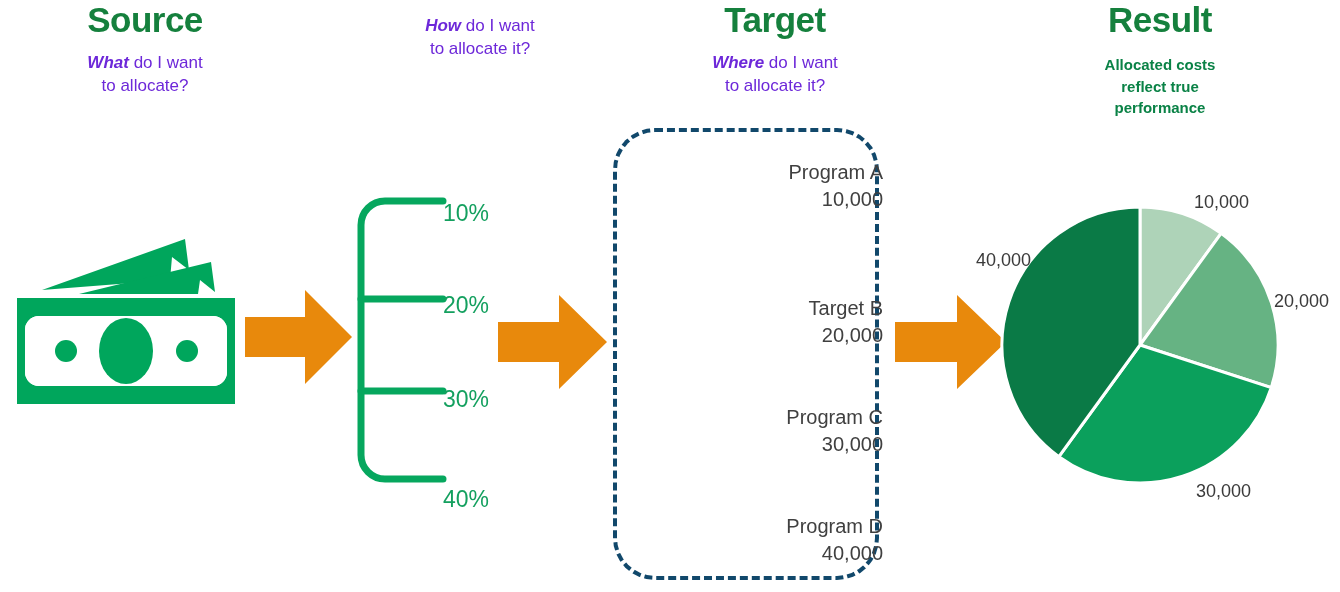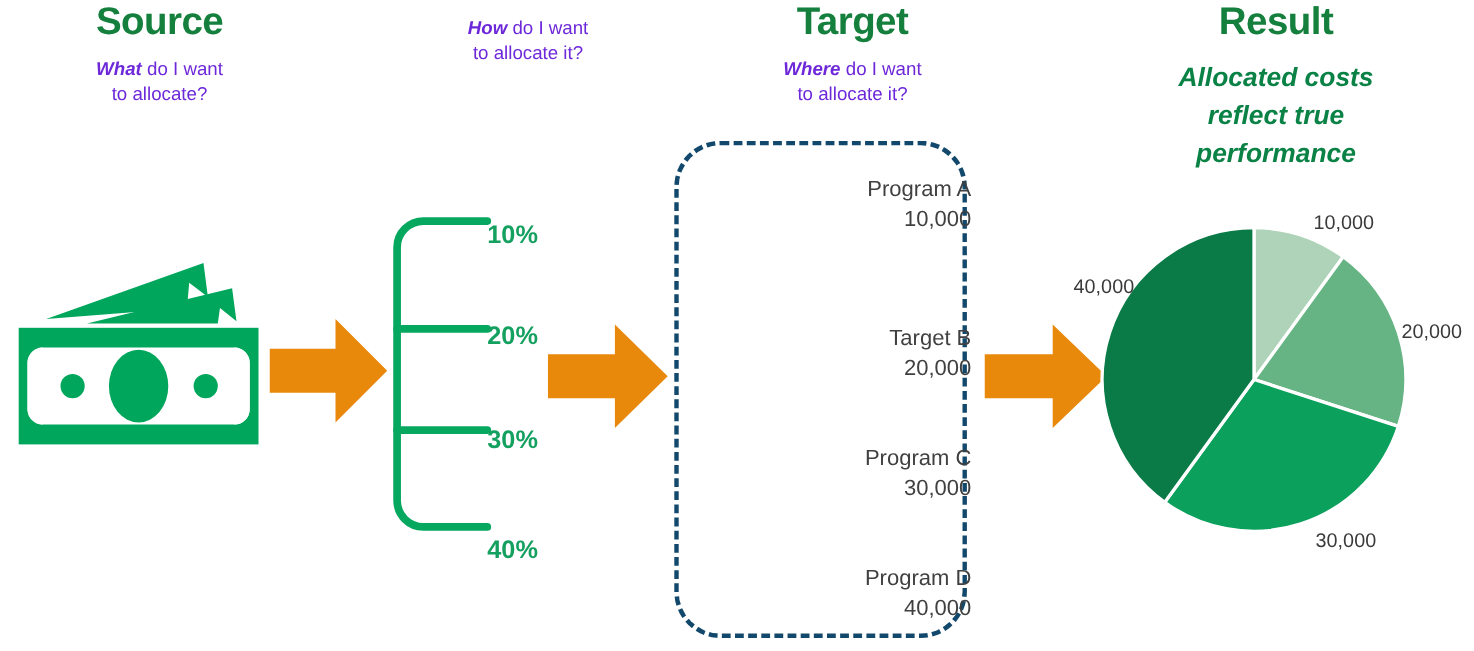--- a/index.html
+++ b/index.html
@@ -38,24 +38,23 @@
     line-height: 1.35;
     margin-top: 13px;
   }
   .col-sub .em {
     font-weight: bold;
     font-style: italic;
   }
   .col-sub.green {
     color: #0a8246;
     font-weight: bold;
-    font-size: 24px;
+    font-size: 15px;
     line-height: 1.45;
     margin-top: 15px;
-    font-style: italic;
   }
 
   
   #head-source  { left: 0px;   top: 2px;  width: 290px; }
   #head-basis   { left: 330px; top: 2px;  width: 300px; }
   #head-target  { left: 610px; top: 2px;  width: 330px; }
   #head-result  { left: 1000px;top: 2px;  width: 320px; text-align: center; }
 
   
   #money-icon {
@@ -76,21 +75,21 @@
   #bracket {
     position: absolute;
     left: 355px;
     top: 195px;
     width: 95px;
     height: 290px;
   }
   .pct-label {
     position: absolute;
     font-size: 23px;
-    font-weight: bold;
+    font-weight: normal;
     color: #14a05f;
     white-space: nowrap;
   }
   #pct-10 { left: 443px; top: 200px; }
   #pct-20 { left: 443px; top: 292px; }
   #pct-30 { left: 443px; top: 386px; }
   #pct-40 { left: 443px; top: 486px; }
 
   
   #target-box {

